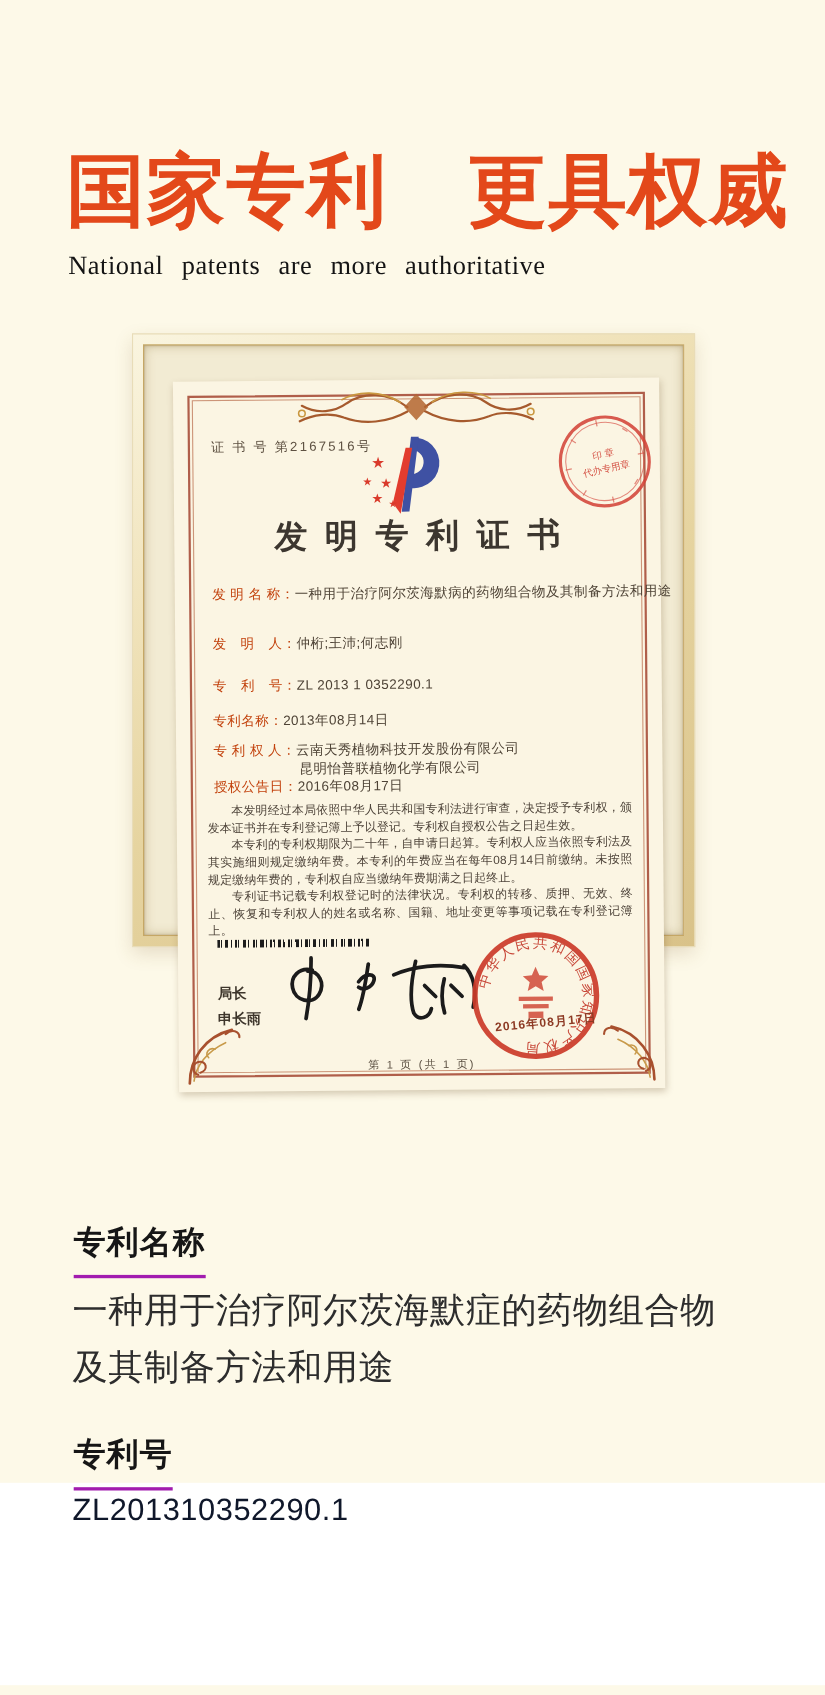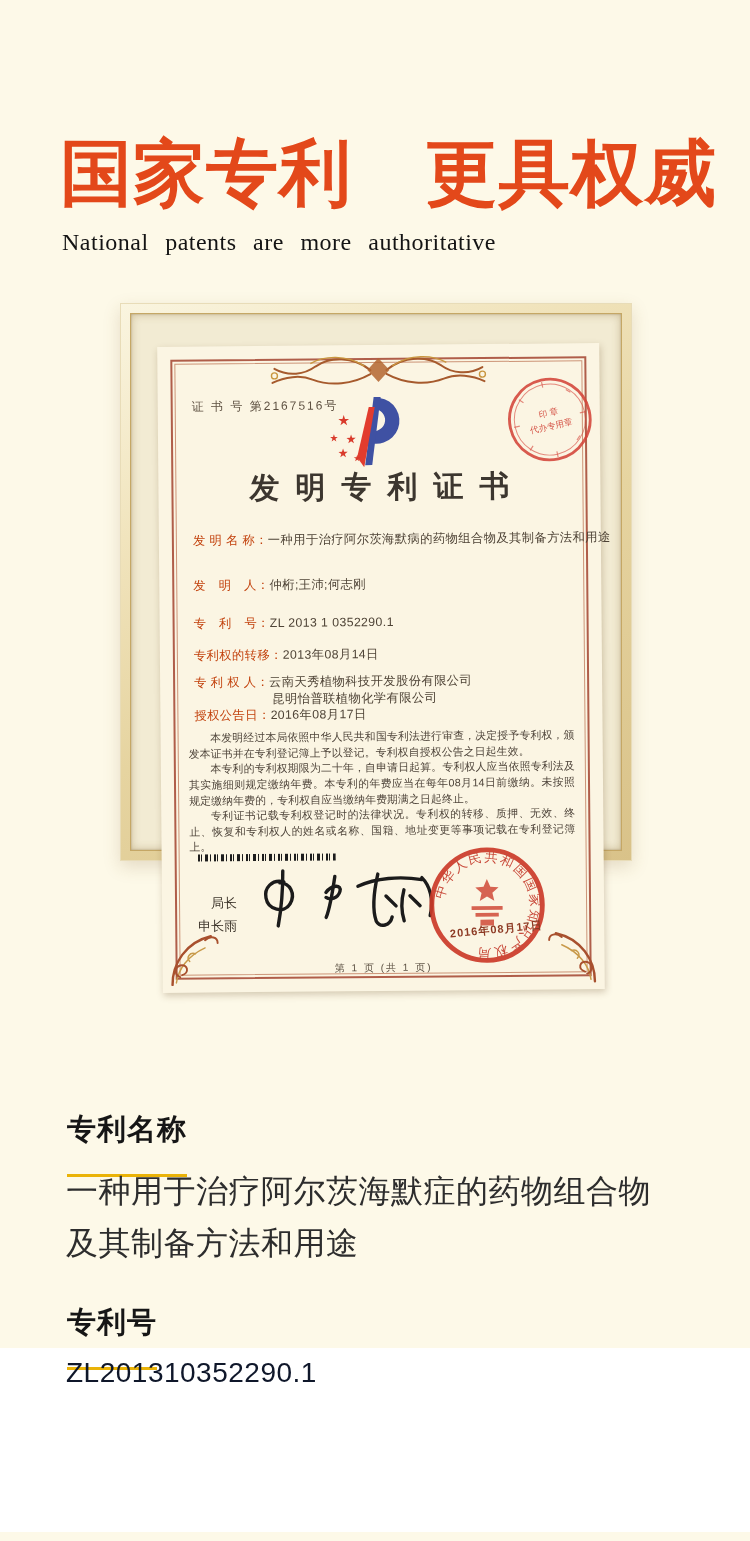--- a/index.html
+++ b/index.html
@@ -59,38 +59,38 @@
     left:28px;top:384px;width:386px;
     font-size:10.8px;line-height:1.45;color:#4e443a;text-align:justify;
   }
   .cert-paras p{margin:0;text-indent:2em;letter-spacing:.2px;}
   .barcode{
     left:36px;top:508px;width:138px;height:7px;
     background:repeating-linear-gradient(90deg,
       #1d1d1d 0 2px,transparent 2px 3px,#1d1d1d 3px 4px,transparent 4px 7px,
       #1d1d1d 7px 10px,transparent 10px 12px,#1d1d1d 12px 13px,transparent 13px 16px);
   }
-  .director-block{left:36px;top:545px;font-size:13px;font-weight:400;color:#3e362c;line-height:23px;text-align:right;}
+  .director-block{left:36px;top:545px;font-size:13px;font-weight:700;color:#3e362c;line-height:23px;}
   .signature{left:88px;top:520px;}
   .seal{left:262px;top:498px;opacity:.92;}
   .seal-date{
     left:268px;top:578px;width:132px;text-align:center;
     font-size:11px;font-weight:700;color:#8d3a24;transform:rotate(-5deg);letter-spacing:1px;
   }
   .page-footer{left:0;top:616px;width:100%;text-align:center;font-size:10px;color:#5c5143;letter-spacing:2px;}
   .stamp{left:344px;top:28px;opacity:.88;transform:rotate(-12deg);}
   .ornament-top{left:50%;top:6px;transform:translateX(-50%);}
   .corner-bl{left:4px;bottom:6px;}
   .corner-br{right:4px;bottom:6px;transform:scaleX(-1);}
 
   
   .white-band{left:0;top:1348px;width:750px;height:184px;background:#ffffff;}
   .detail-heading{
     left:67px;font-size:29px;font-weight:700;color:#161616;
-    display:inline-block;border-bottom:3px solid #eab308;padding-bottom:24px;letter-spacing:1px;
+    display:inline-block;border-bottom:3px solid #a21caf;padding-bottom:9px;letter-spacing:1px;
   }
   .h-name{top:1110px;}
   .h-no{top:1303px;}
   .detail-text{
     left:66px;top:1166px;width:606px;
     font-size:32px;line-height:1.62;color:#2d2d2d;letter-spacing:.5px;
   }
   .patent-no-value{
     left:66px;top:1357px;
     font-size:28px;color:#0f172a;letter-spacing:.5px;z-index:2;
@@ -184,21 +184,21 @@
     <div class="abs cert-row" style="top:186px;">
       <span class="lab">发 明 名 称：</span><span class="val">一种用于治疗阿尔茨海默病的药物组合物及其制备方法和用途</span>
     </div>
     <div class="abs cert-row" style="top:231px;">
       <span class="lab">发　明　人：</span><span class="val">仲桁;王沛;何志刚</span>
     </div>
     <div class="abs cert-row" style="top:269px;">
       <span class="lab">专　利　号：</span><span class="val">ZL 2013 1 0352290.1</span>
     </div>
     <div class="abs cert-row" style="top:301px;">
-      <span class="lab">专利权的转移：</span><span class="val">2013年08月14日</span>
+      <span class="lab">专利名称：</span><span class="val">2013年08月14日</span>
     </div>
     <div class="abs cert-row" style="top:328px;">
       <span class="lab">专 利 权 人：</span><span class="val">云南天秀植物科技开发股份有限公司</span>
     </div>
     <div class="abs cert-row" style="top:345px;left:112px;">
       <span class="val">昆明怡普联植物化学有限公司</span>
     </div>
     <div class="abs cert-row" style="top:361px;">
       <span class="lab">授权公告日：</span><span class="val">2016年08月17日</span>
     </div>

